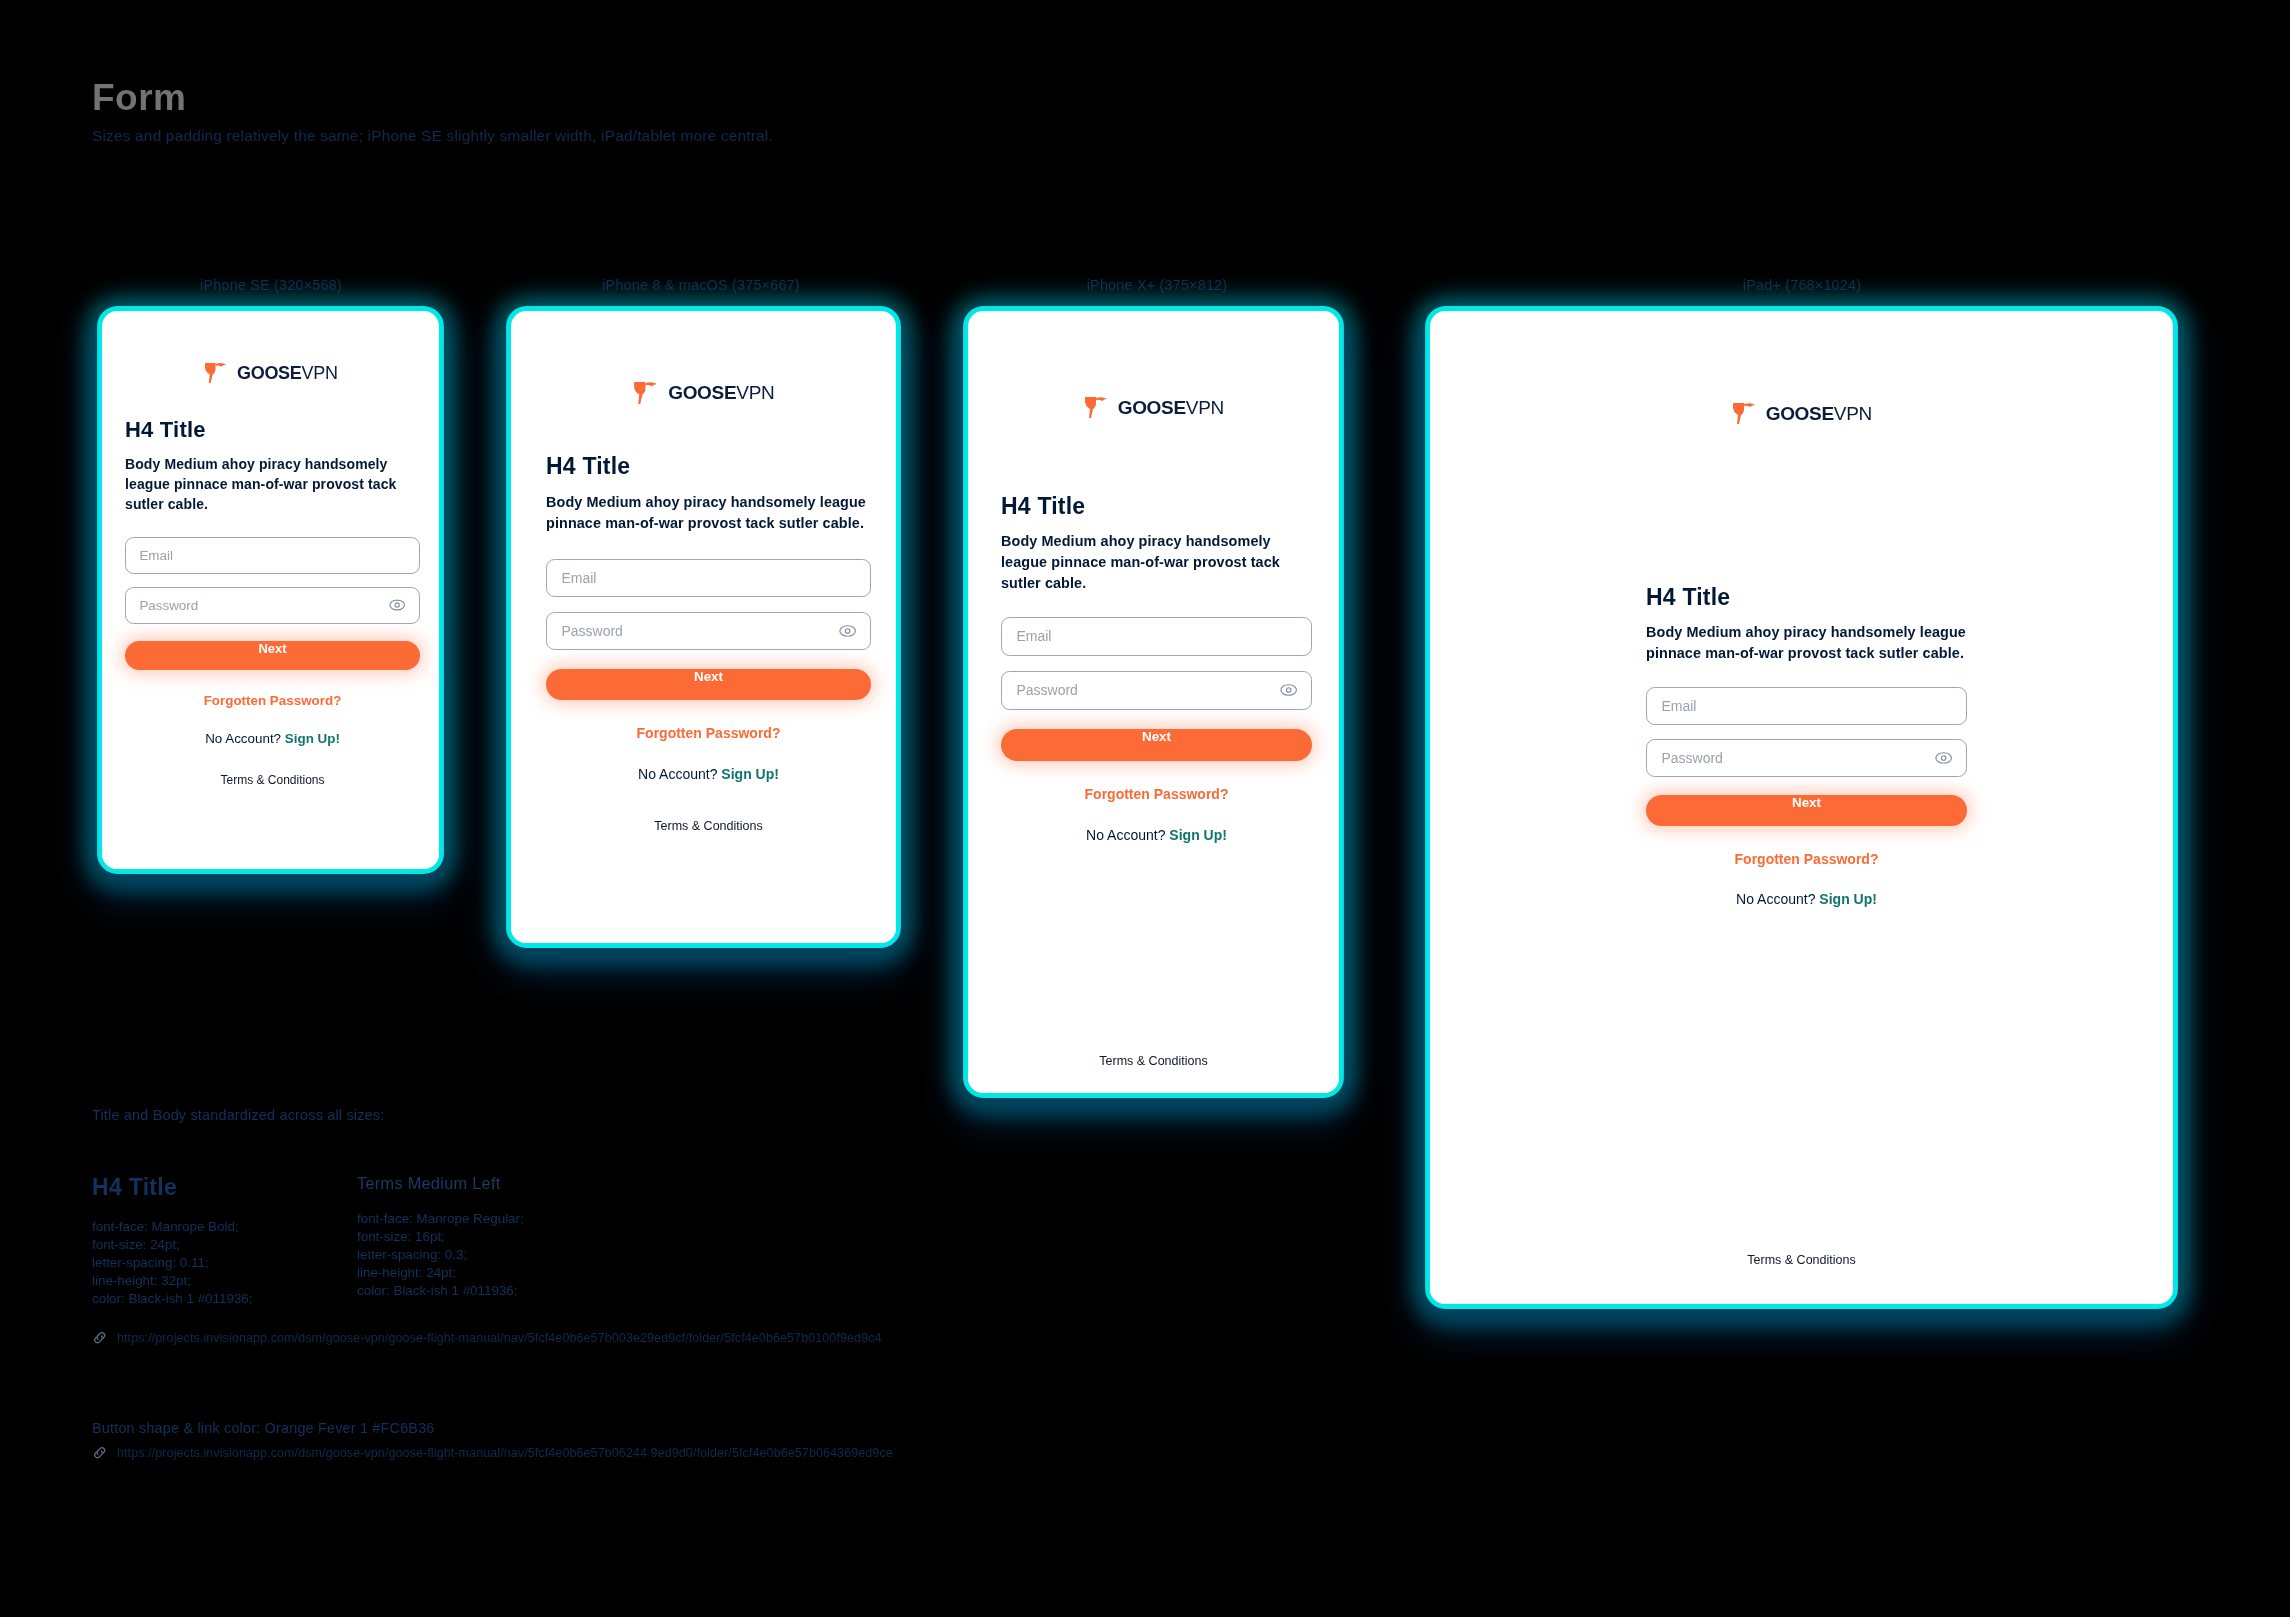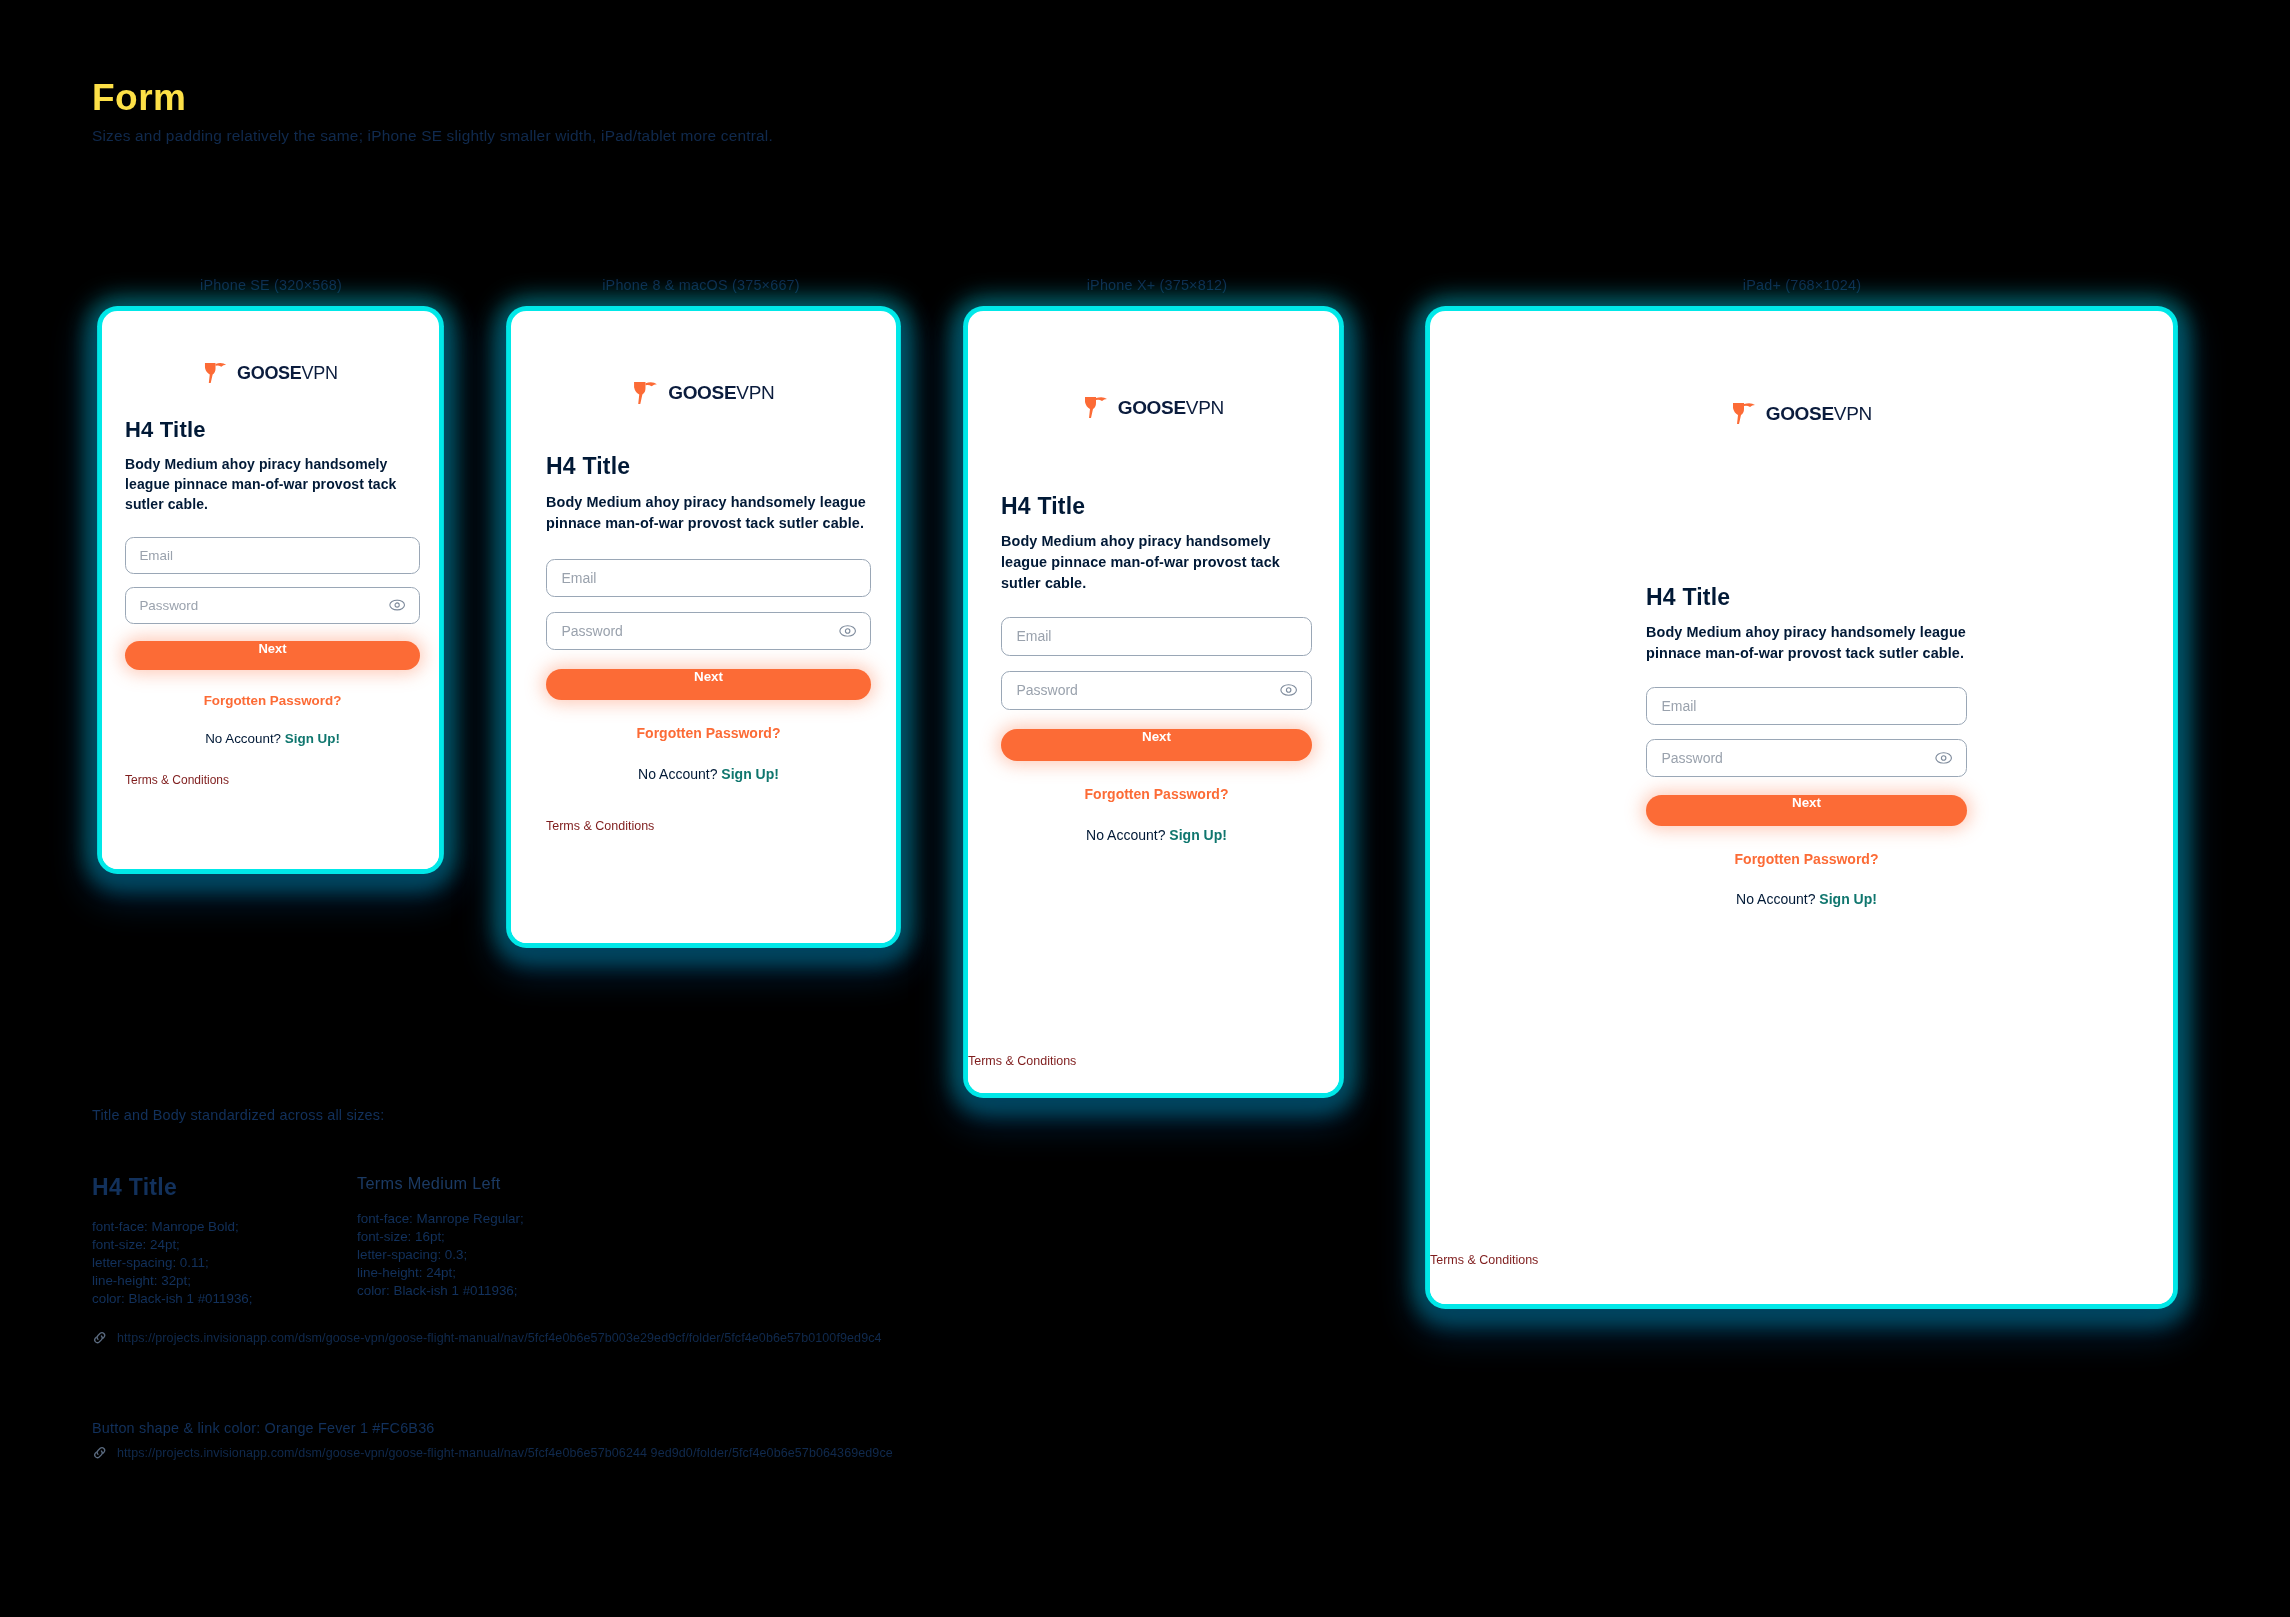--- a/index.html
+++ b/index.html
@@ -8,21 +8,21 @@
     background: #000000;
     font-family: "Liberation Sans", sans-serif;
     overflow: hidden;
   }
   .page { position: relative; width: 2290px; height: 1618px; }
 
   
   .hdr-title {
     position: absolute; left: 92px; top: 77px;
     font-size: 37px; font-weight: bold; letter-spacing: 0.5px;
-    color: #fde047;
+    color: #737373;
   }
   .hdr-sub {
     position: absolute; left: 92px; top: 127px;
     font-size: 15.4px; color: #102a4e; letter-spacing: 0.2px;
   }
 
   
   .dev-label {
     position: absolute; top: 277px;
     font-size: 14.4px; color: #102a4e; text-align: center;
@@ -75,21 +75,21 @@
   .btn-next {
     background: #FC6B36; color: #ffffff;
     border-radius: 960px;
     display: flex; align-items: flex-start; justify-content: center;
     font-weight: 600;
     box-shadow: 0 0 17.3px 3.8px rgba(252,107,54,0.35);
   }
   .link-orange { color: #FC6B36; font-weight: 700; text-align: center; }
   .noacct { text-align: center; color: #011936; }
   .noacct .su { color: #0f766e; font-weight: 700; }
-  .terms { text-align: left; color: #7f1d1d; }
+  .terms { text-align: center; color: #0f172a; }
 
   
   .spec-head {
     position: absolute; left: 92px; top: 1107px;
     font-size: 14.4px; color: #12315c; letter-spacing: 0.2px;
   }
   .spec-col { position: absolute; top: 1174px; }
   .spec-col.c1 { left: 92px; }
   .spec-col.c2 { left: 357px; }
   .spec-title { font-size: 23px; font-weight: bold; color: #12315c; letter-spacing: 0.3px; }

